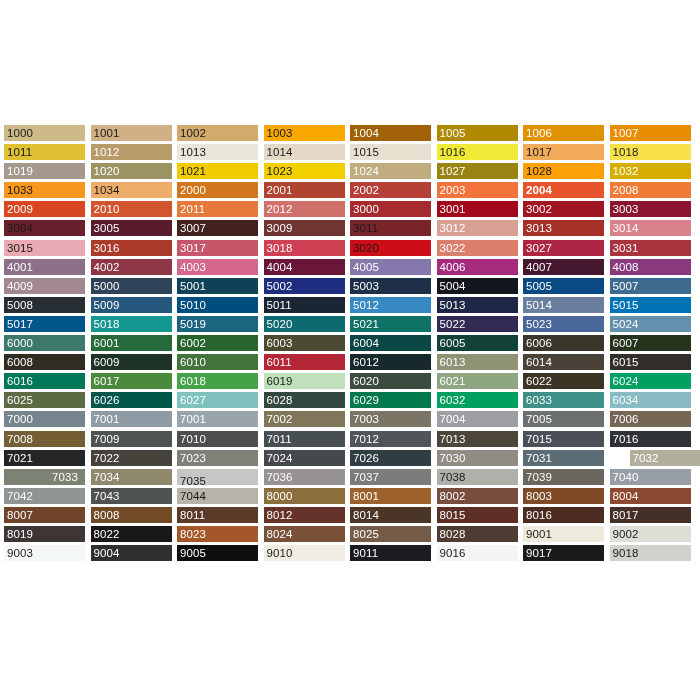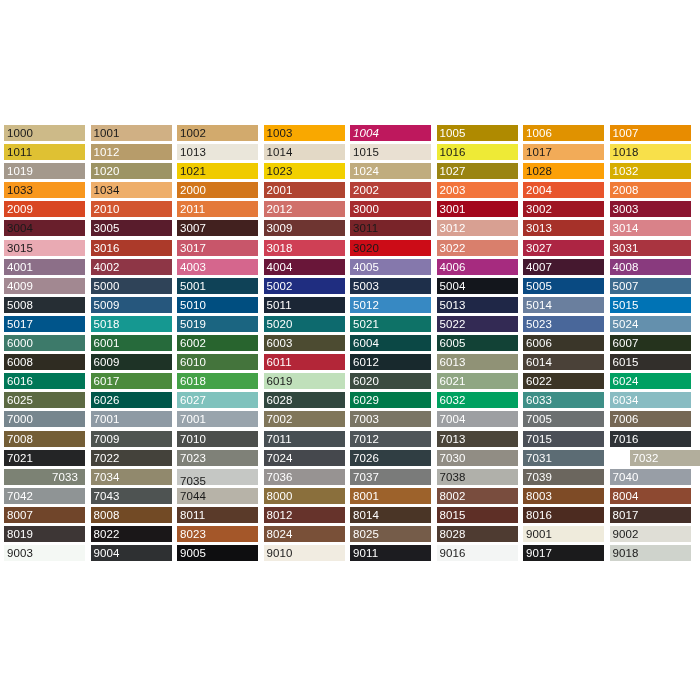--- a/index.html
+++ b/index.html
@@ -65,21 +65,21 @@
         </div>
         <div class="cell" style="background: rgb(208, 176, 132);">
           <span class="lbl" style="color: rgb(26, 26, 26);">1001</span>
         </div>
         <div class="cell" style="background: rgb(210, 170, 109);">
           <span class="lbl" style="color: rgb(26, 26, 26);">1002</span>
         </div>
         <div class="cell" style="background: rgb(249, 168, 0);">
           <span class="lbl" style="color: rgb(26, 26, 26);">1003</span>
         </div>
-        <div class="cell" style="background: #be185d; font-style: italic;">
+        <div class="cell" style="background: #a16207;">
           <span class="lbl" style="color: rgb(255, 255, 255);">1004</span>
         </div>
         <div class="cell" style="background: rgb(175, 138, 0);">
           <span class="lbl" style="color: rgb(255, 255, 255);">1005</span>
         </div>
         <div class="cell" style="background: rgb(224, 146, 0);">
           <span class="lbl" style="color: rgb(255, 255, 255);">1006</span>
         </div>
         <div class="cell" style="background: rgb(232, 140, 0);">
           <span class="lbl" style="color: rgb(255, 255, 255);">1007</span>
@@ -150,21 +150,21 @@
         <div class="cell" style="background: rgb(176, 68, 48);">
           <span class="lbl" style="color: rgb(255, 255, 255);">2001</span>
         </div>
         <div class="cell" style="background: rgb(182, 64, 55);">
           <span class="lbl" style="color: rgb(255, 255, 255);">2002</span>
         </div>
         <div class="cell" style="background: rgb(242, 116, 60);">
           <span class="lbl" style="color: rgb(255, 255, 255);">2003</span>
         </div>
         <div class="cell" style="background: rgb(232, 85, 44);">
-          <span class="lbl" style="color: rgb(255, 255, 255);">2004</span>
+          <span class="lbl" style="color: rgb(255, 255, 255); font-weight: bold;">2004</span>
         </div>
         <div class="cell" style="background: rgb(240, 123, 54);">
           <span class="lbl" style="color: rgb(255, 255, 255);">2008</span>
         </div>
       </div>
       <div class="row">
         <div class="cell" style="background: rgb(217, 71, 34);">
           <span class="lbl" style="color: rgb(255, 255, 255);">2009</span>
         </div>
         <div class="cell" style="background: rgb(210, 85, 47);">

